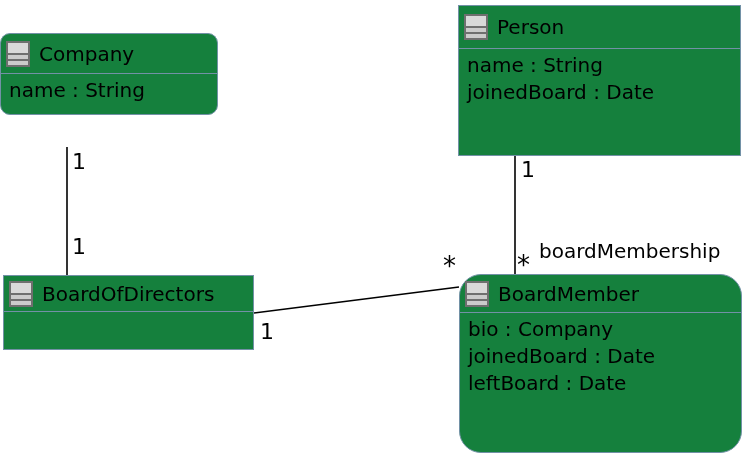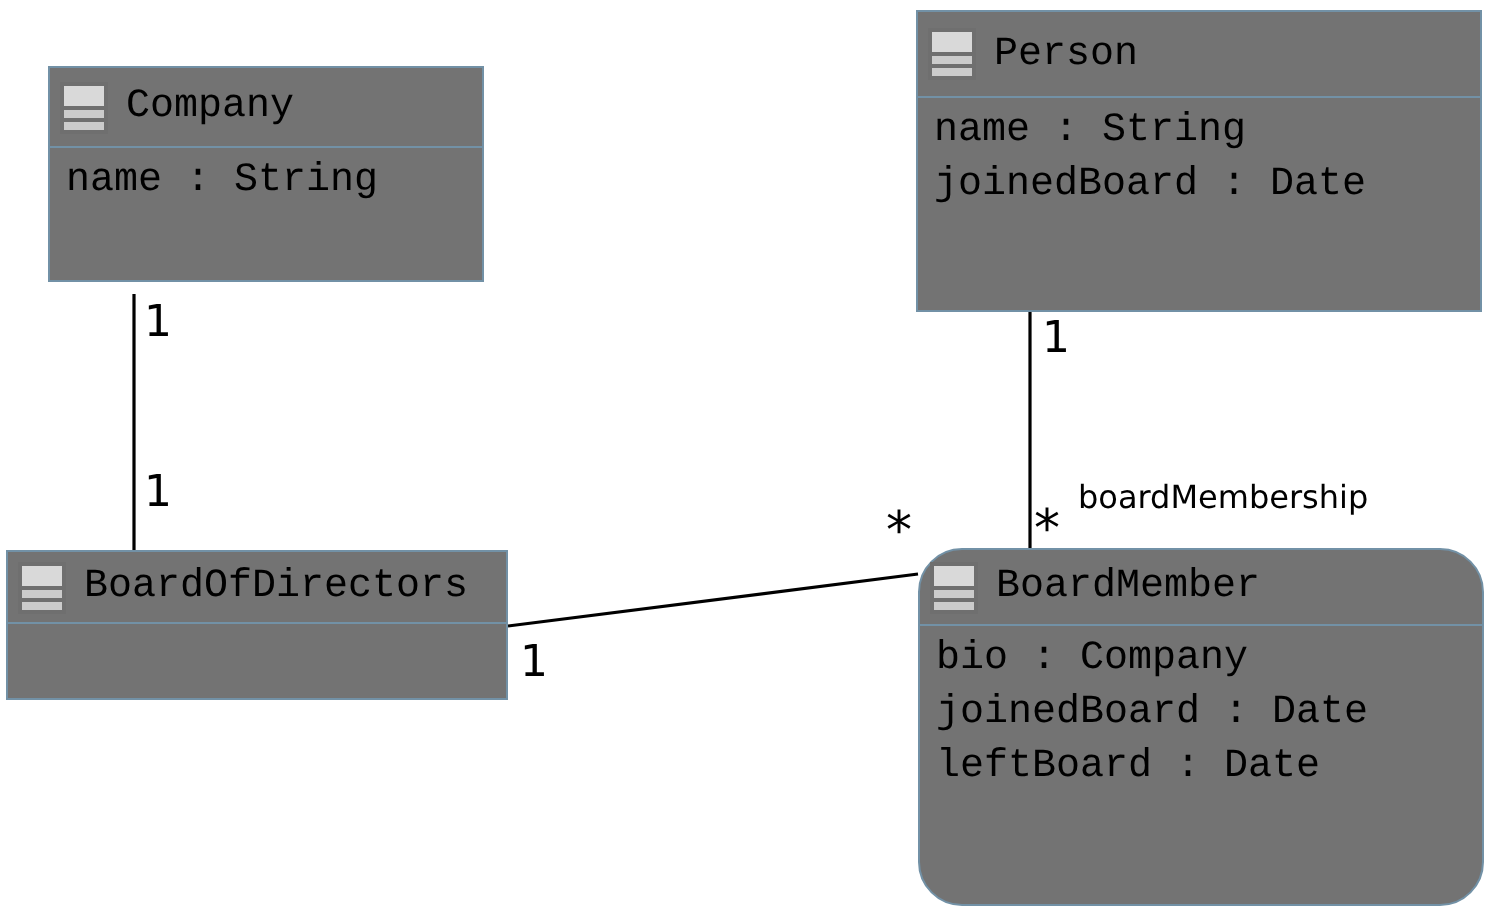--- a/index.html
+++ b/index.html
@@ -7,24 +7,23 @@
     position:relative;
     width:750px;height:460px;
     background:#fff;
     font-family:"DejaVu Sans","Liberation Sans",sans-serif;
     color:#000;
     overflow:hidden;
   }
   #wires{position:absolute;left:0;top:0;width:750px;height:460px;}
   .uml-class{
     position:absolute;
-    background:#737373;
+    background:#15803d;
     border:1.5px solid #7291a6;
     box-sizing:border-box;
-    font-family:Liberation Mono, monospace;
   }
   .uml-class .hdr{
     display:flex;align-items:center;
     gap:9px;
     padding-left:5px;
     border-bottom:1.5px solid #7291a6;
     box-sizing:border-box;
   }
   .uml-class .hdr .title{
     font-size:20px;
@@ -37,34 +36,34 @@
     line-height:27px;
     white-space:nowrap;
   }
   .edge-label{
     position:absolute;
     line-height:1;
     white-space:nowrap;
   }
   .mult{font-size:22px;}
   .star{font-size:26px;}
-  .role{font-size:16px;}
+  .role{font-size:20px;}
 </style>
 </head>
 <body>
 
 <div id="canvas">
 
   <svg id="wires" viewBox="0 0 750 460">
     <line x1="67" y1="147" x2="67" y2="275" stroke="#000" stroke-width="1.6"></line>
     <line x1="515" y1="156" x2="515" y2="274" stroke="#000" stroke-width="1.6"></line>
     <line x1="254" y1="313" x2="459" y2="287" stroke="#000" stroke-width="1.6"></line>
   </svg>
 
-  <div class="uml-class" style="left:24px;top:33px;width:218px;height:108px;">
+  <div class="uml-class" style="left:0;top:33px;width:218px;height:82px;border-radius:10px;">
     <div class="hdr" style="height:40px;">
       <svg class="cls-icon" width="24" height="26" viewBox="0 0 24 26">
         <rect x="1" y="1" width="22" height="24" fill="#d9d9d9" stroke="#6f6f6f" stroke-width="2"></rect>
         <rect x="2" y="13" width="20" height="11" fill="#cbcbcb" stroke="none"></rect>
         <line x1="1" y1="13" x2="23" y2="13" stroke="#6f6f6f" stroke-width="2"></line>
         <line x1="1" y1="19" x2="23" y2="19" stroke="#6f6f6f" stroke-width="2"></line>
       </svg>
       <span class="title">Company</span>
     </div>
     <div class="attrs">

